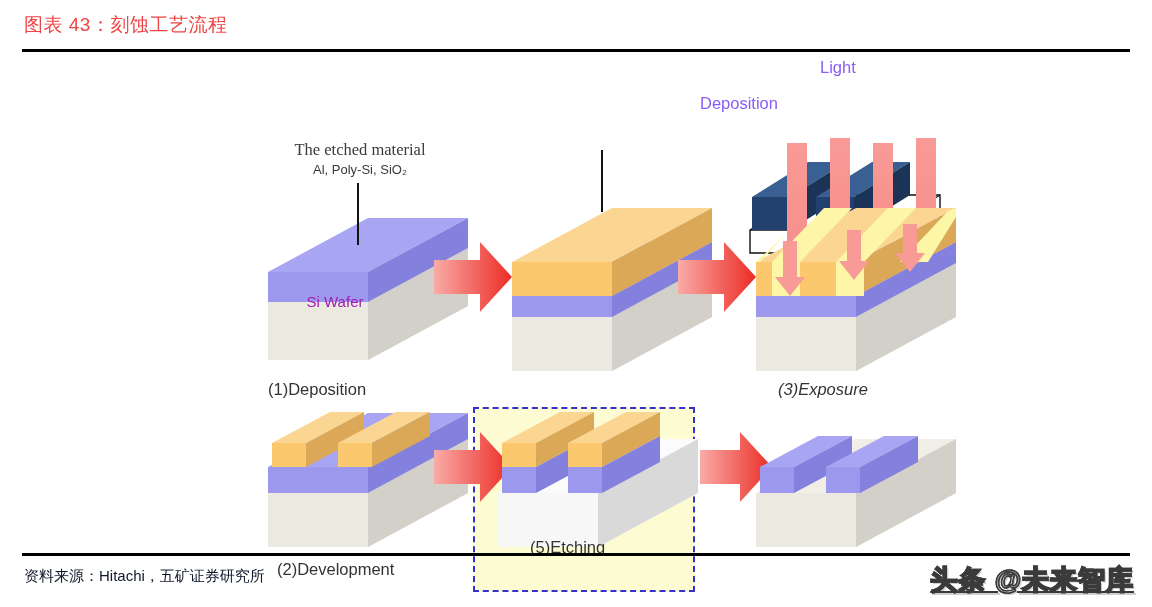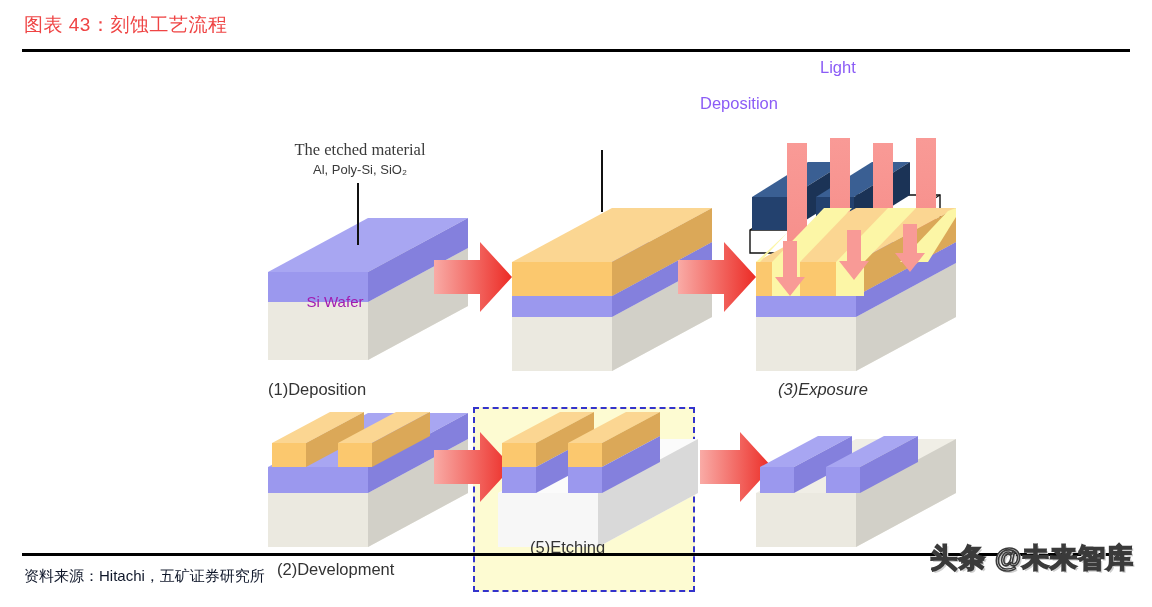--- a/index.html
+++ b/index.html
@@ -19,25 +19,25 @@
     position:absolute;left:22px;top:49px;width:1108px;height:3px;background:#000;
   }
   #rule-bottom{
     position:absolute;left:22px;top:553px;width:1108px;height:3px;background:#000;
   }
   #source-note{
     position:absolute;left:24px;top:567px;
     font-size:15px;color:#0f172a;white-space:nowrap;
   }
   #watermark{
-    position:absolute;right:18px;top:540px;
+    position:absolute;right:18px;top:562px;
     font-size:27px;font-weight:bold;color:#ffffff;
     -webkit-text-stroke:1.6px #3a3a3a;
     text-shadow:2px 2px 0 #cfcfcf;
-    letter-spacing:1px;white-space:nowrap;
+    letter-spacing:1px;white-space:nowrap;text-decoration:underline;
   }
 
   
   #diagram{
     position:absolute;left:0;top:55px;width:1152px;height:498px;
   }
   .lbl{position:absolute;color:#3a3a3a;white-space:nowrap;}
   .lbl-title{font-size:16.5px;text-align:center;}
   .lbl-sub{font-size:13px;text-align:center;font-weight:normal;}
   .lbl-step{font-size:16.5px;color:#333;}

